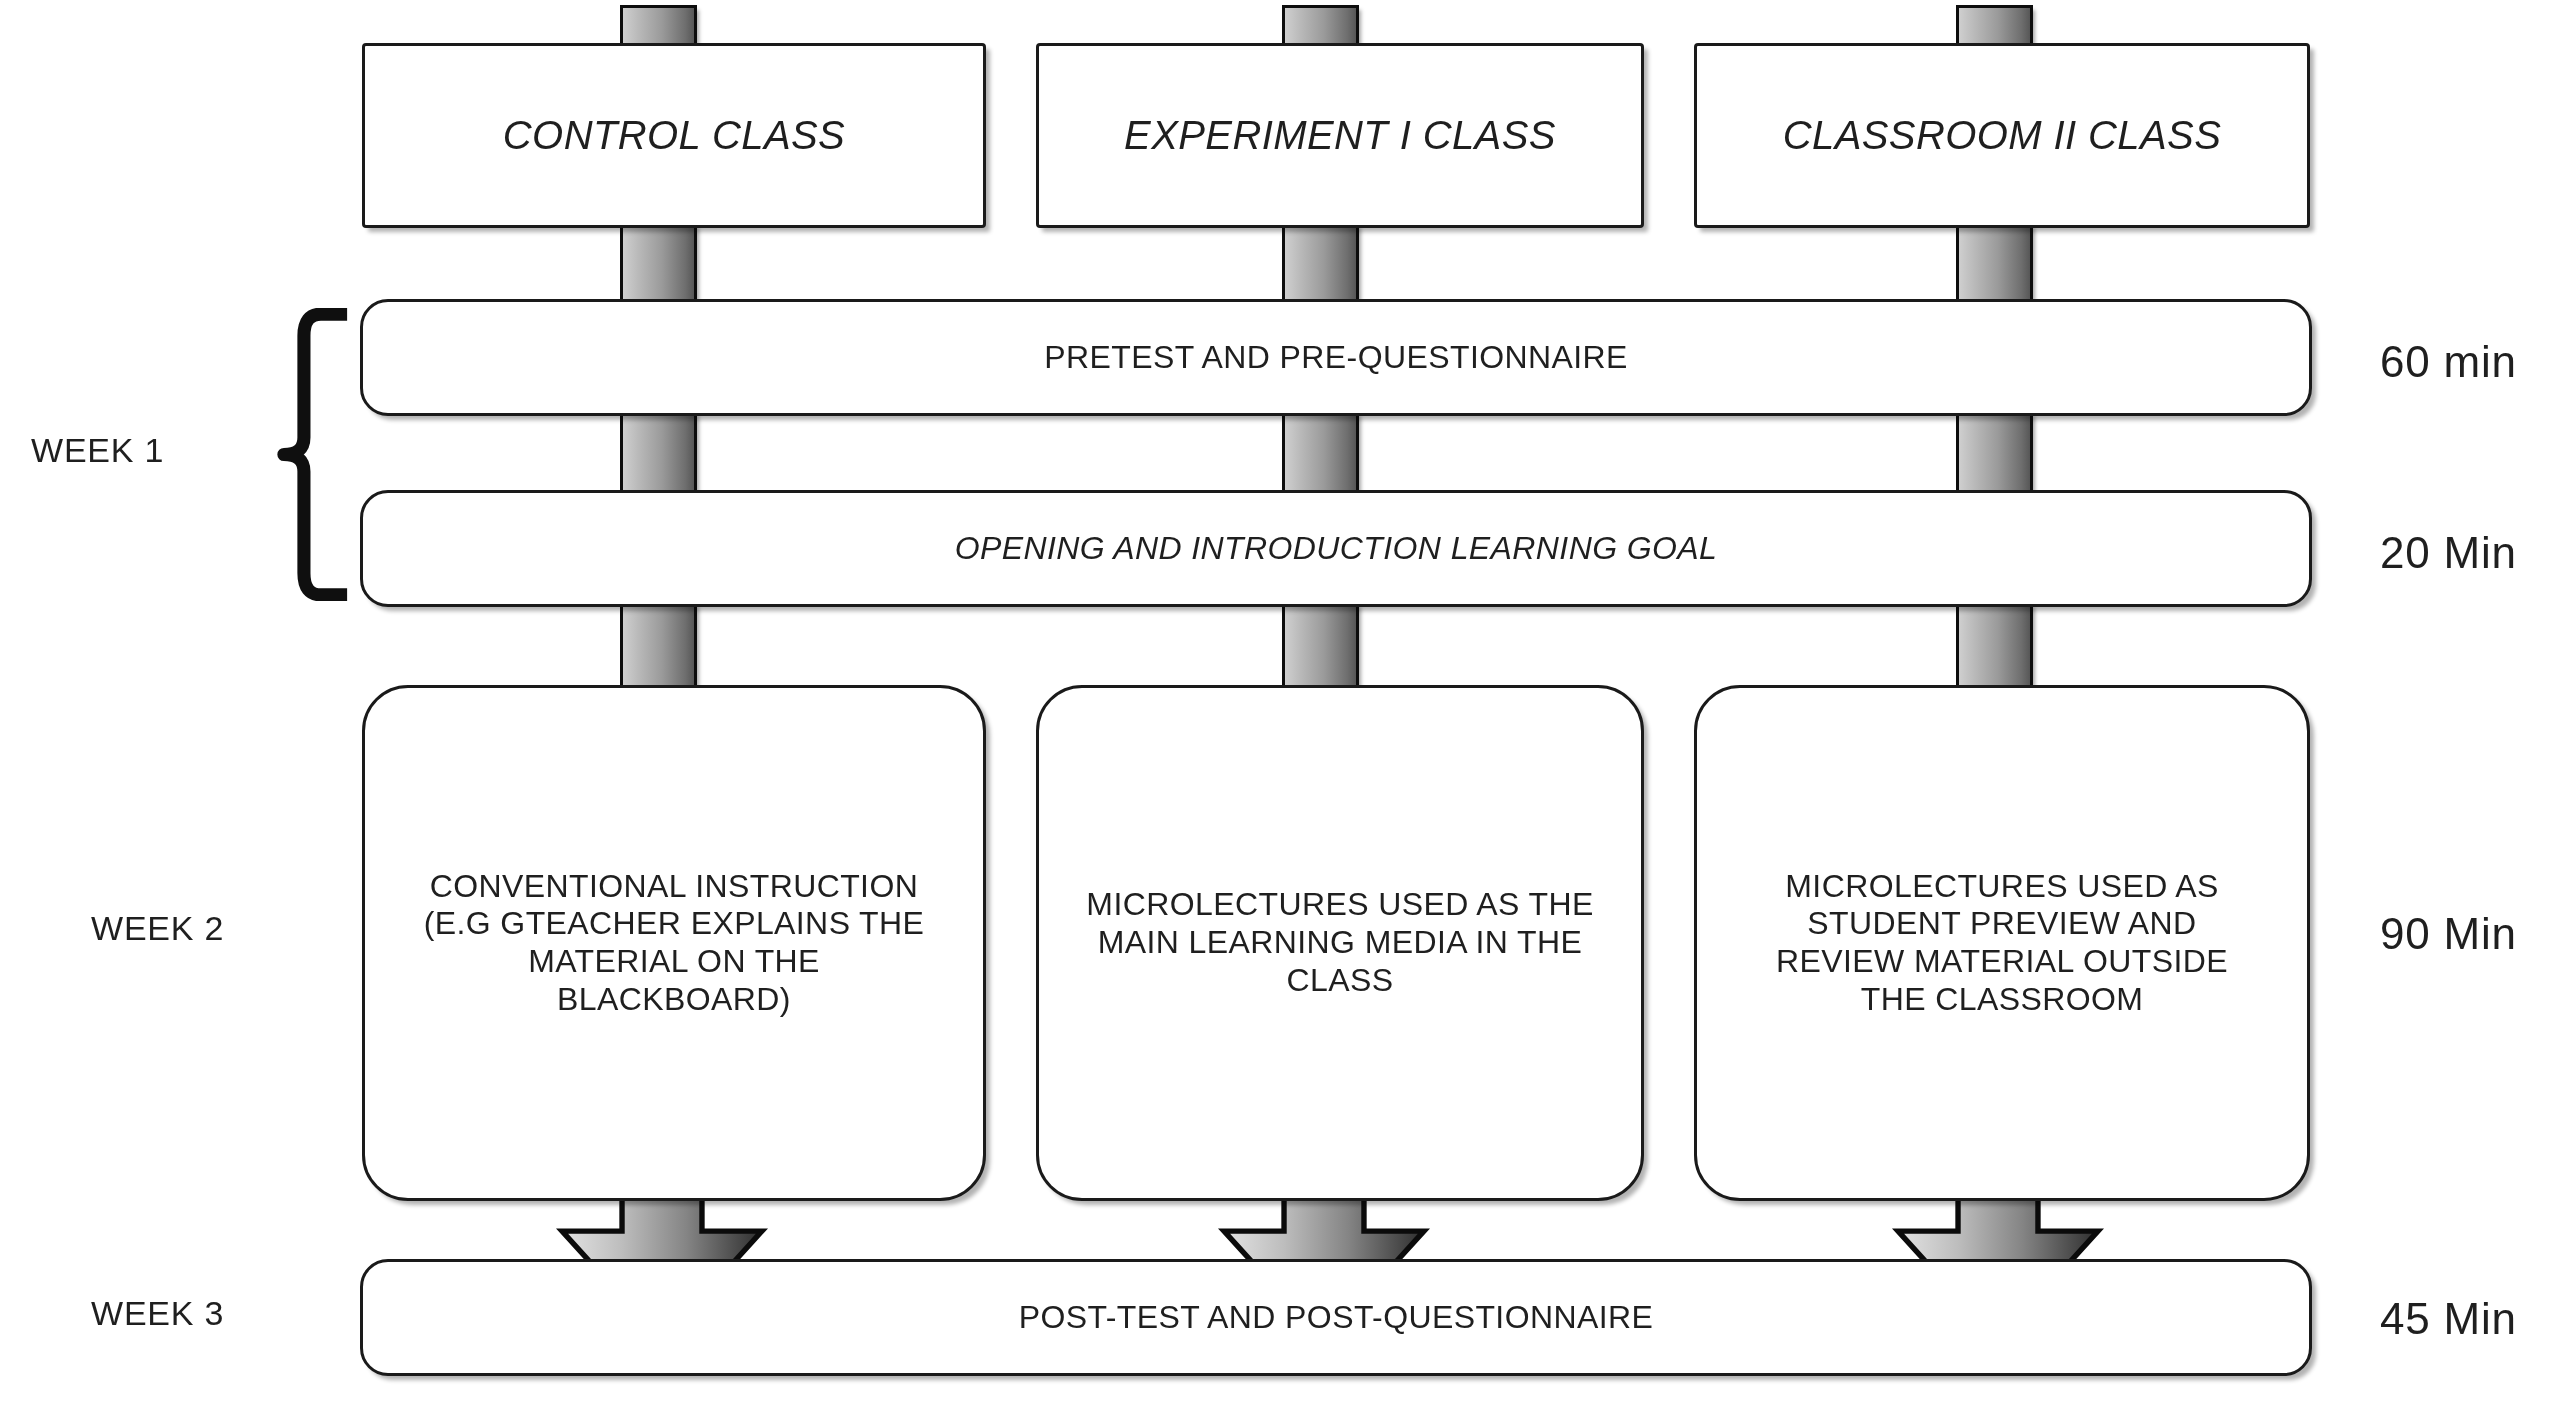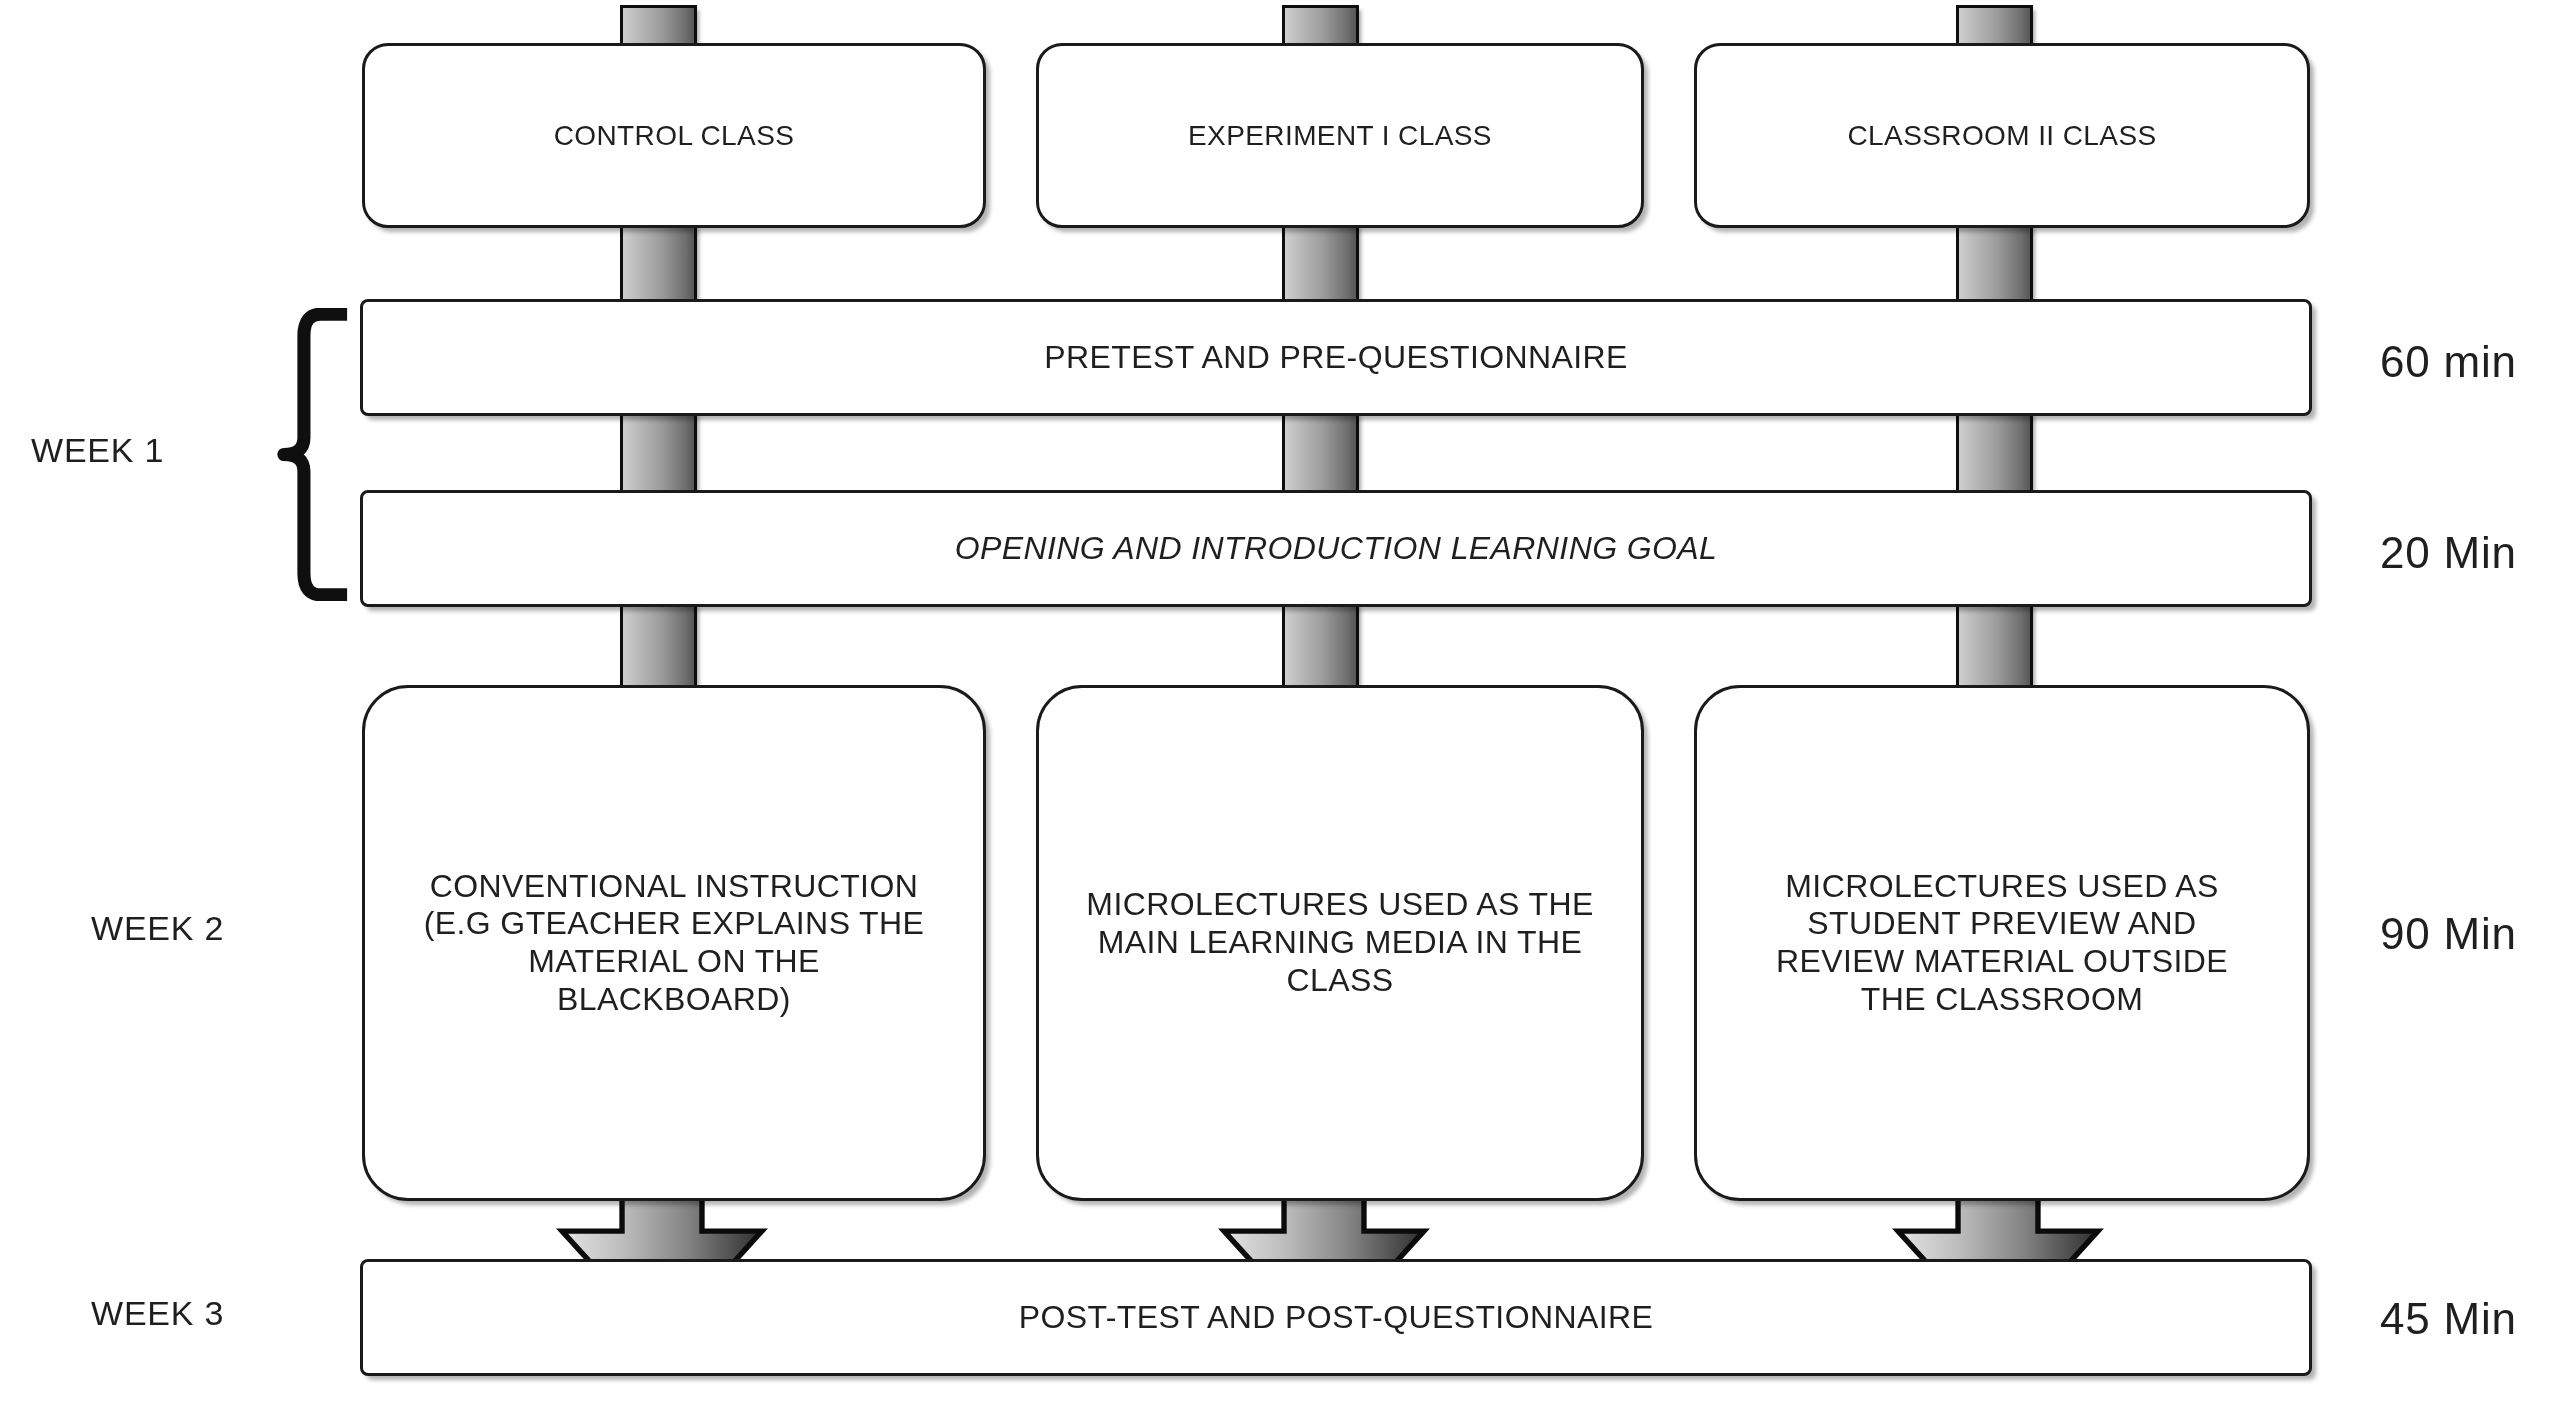--- a/index.html
+++ b/index.html
@@ -36,26 +36,27 @@
   .node .txt {
     display: block;
     width: 100%;
     padding: 0 17px;
     line-height: 1.18;
     white-space: pre-line;
   }
 
   
   .class-box {
-    border-radius: 26px;
-    font-size: 28px;
+    border-radius: 4px;
+    font-size: 40px;
+    font-style: italic;
   }
   
   .band {
-    border-radius: 8px;
+    border-radius: 28px;
     font-size: 32px;
   }
   
   .treat-box {
     border-radius: 46px;
     font-size: 32px;
   }
 
   
   .conn {

